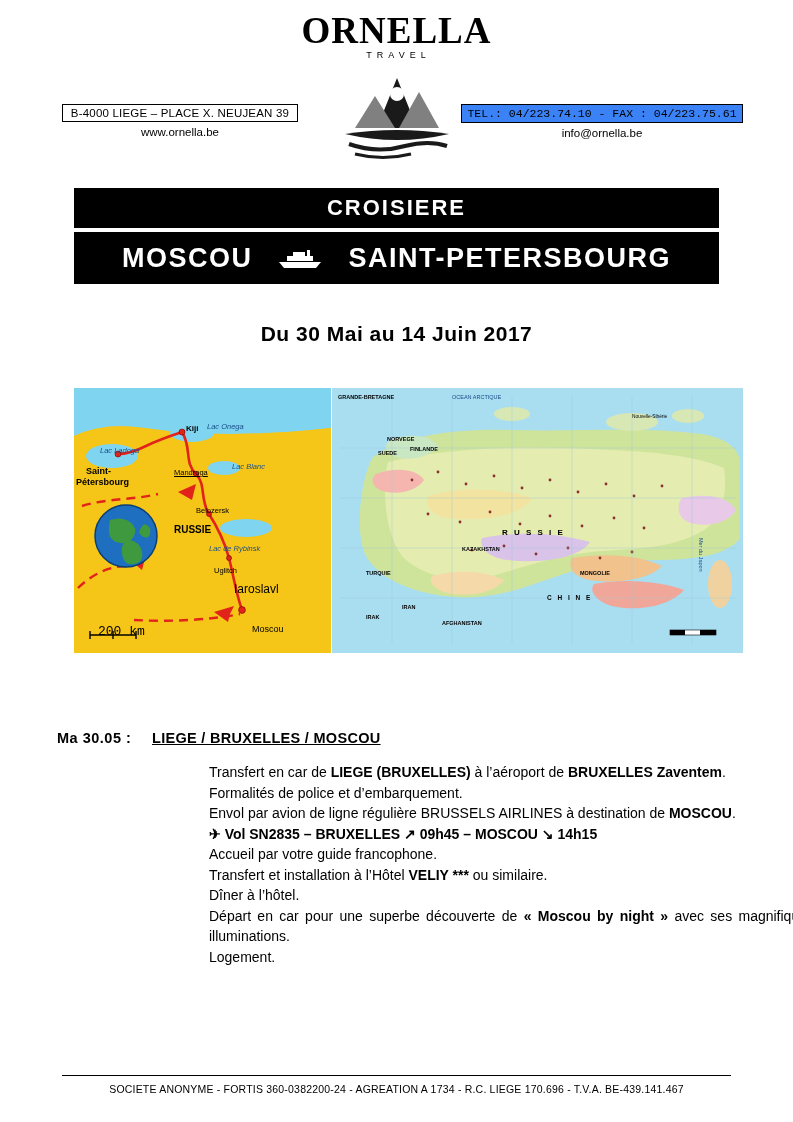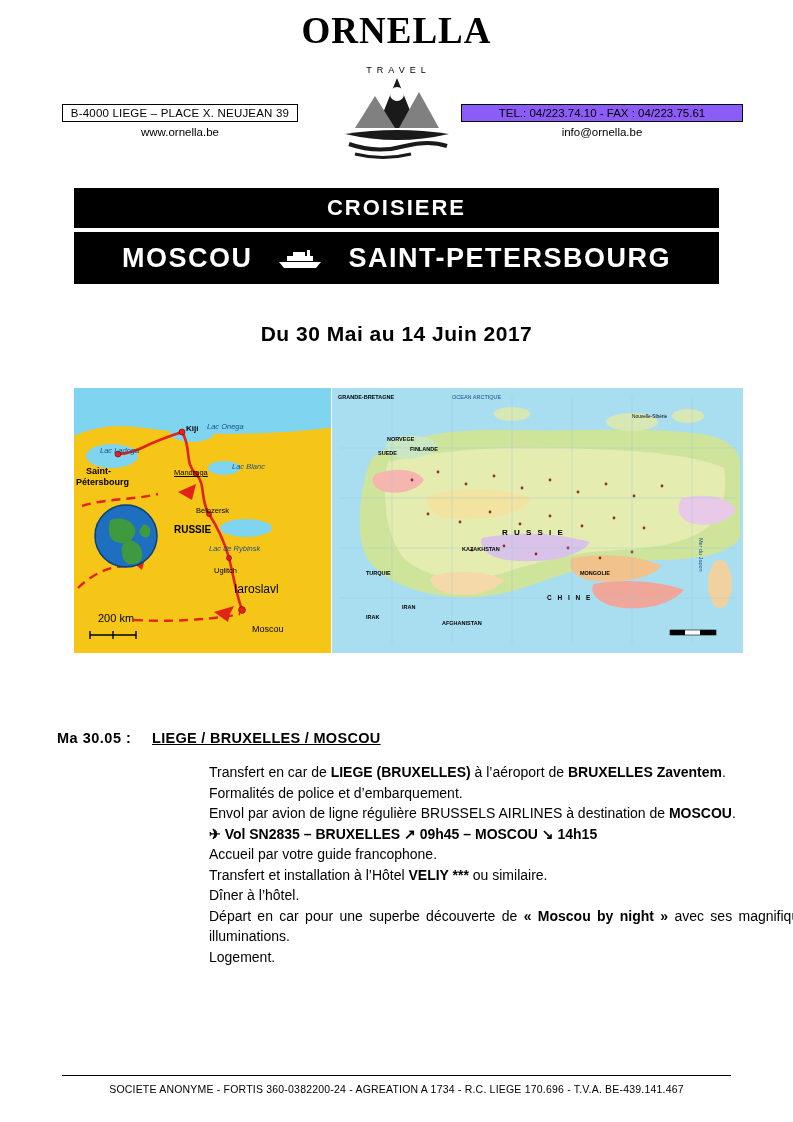--- a/index.html
+++ b/index.html
@@ -39,21 +39,21 @@
     font-weight: bold;
     font-size: 37px;
     letter-spacing: 1px;
     line-height: 1;
     color: #000;
   }
   .logo-sub {
     font-family: "Liberation Sans", sans-serif;
     font-size: 9px;
     letter-spacing: 5px;
-    margin-top: 16px;
+    margin-top: 1px;
     padding-left: 4px;
     color: #000;
   }
   .logo-art {
     position: absolute;
     left: 50%;
     margin-left: -60px;
     top: 62px;
     width: 120px;
     height: 100px;
@@ -81,21 +81,22 @@
     position: absolute;
     right: 50px;
     top: 104px;
     width: 282px;
     text-align: center;
   }
   .tel-line1 {
     border: 1px solid #000;
     font-size: 11.5px;
     padding: 2px 2px;
-    background: #8b5cf6;
+    background: #3b82f6;
+    font-family: Liberation Mono, monospace;
   }
   .tel-line2 {
     font-size: 11.5px;
     margin-top: 4px;
   }
 
   
   .banner {
     position: absolute;
     left: 74px;
@@ -328,21 +329,21 @@
       <div class="mini-label" style="left:12px; top:78px; font-size:9px; font-weight:bold;">Saint-</div>
       <div class="mini-label" style="left:2px; top:89px; font-size:9px; font-weight:bold;">Pétersbourg</div>
       <div class="mini-label" style="left:100px; top:80px; font-size:7.5px;text-decoration:underline;">Mandroga</div>
       <div class="mini-label" style="left:158px; top:74px; font-size:7.5px; font-style:italic; color:#1a4e8a;">Lac Blanc</div>
       <div class="mini-label" style="left:122px; top:118px; font-size:7.5px;">Belozersk</div>
       <div class="mini-label" style="left:100px; top:136px; font-size:10px; font-weight:bold;">RUSSIE</div>
       <div class="mini-label" style="left:135px; top:156px; font-size:7.5px; font-style:italic; color:#1a4e8a;">Lac de Rybinsk</div>
       <div class="mini-label" style="left:140px; top:178px; font-size:7.5px;">Uglitch</div>
       <div class="mini-label" style="left:160px; top:194px; font-size:12px;">Iaroslavl</div>
       <div class="mini-label" style="left:178px; top:236px; font-size:9px;">Moscou</div>
-      <div class="mini-label" style="left:24px; top:224px; font-size:11px;">200 km</div>
+      <div class="mini-label" style="left:24px; top:236px; font-size:13px;font-family:Liberation Mono, monospace;">200 km</div>
     </div>
 
     <div class="map-right">
       <svg width="411" height="265" viewBox="0 0 411 265">
         <rect x="0" y="0" width="411" height="265" fill="#a9ddf0"></rect>
 
         <path d="M40,70 C70,48 120,40 180,42 C250,44 310,38 370,46 C392,50 405,58 408,72
                  L408,150 C400,162 380,168 360,170 C330,174 300,170 270,176
                  C240,182 215,192 190,200 C160,210 130,212 100,206
                  C70,200 46,188 34,168 C24,150 26,100 40,70 Z" fill="#cfe49b"></path>

